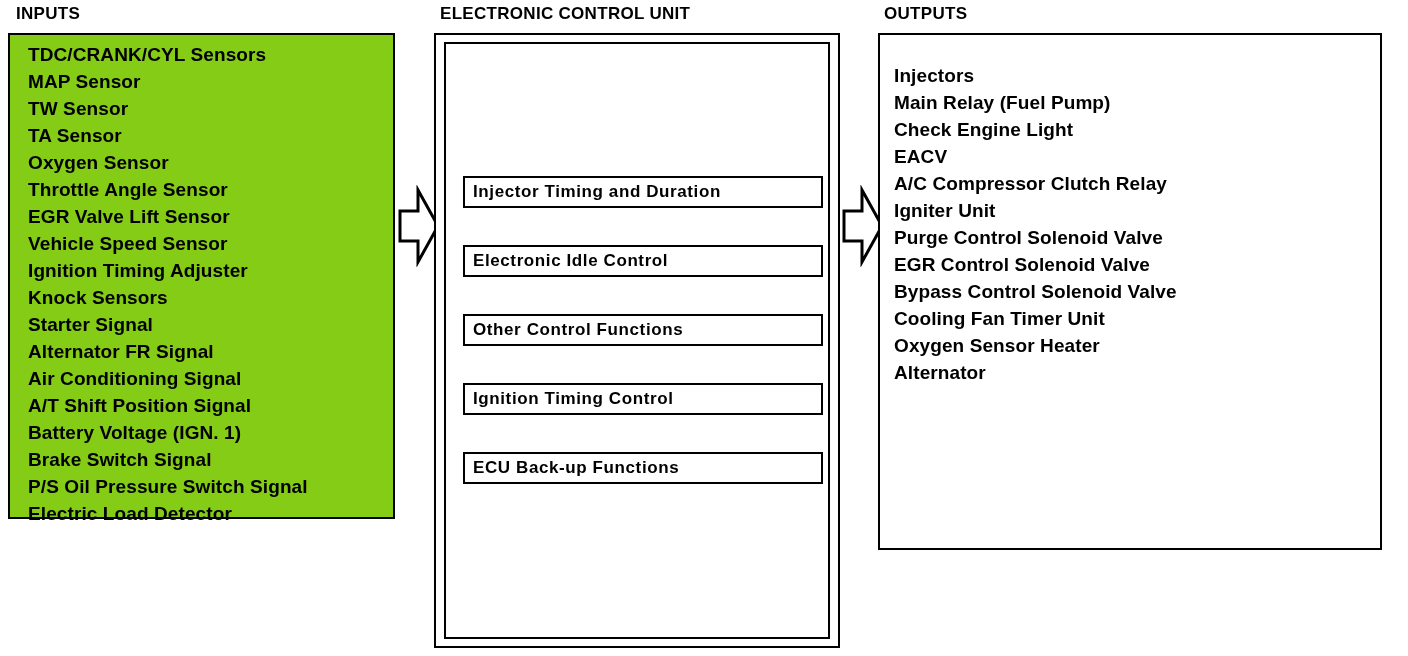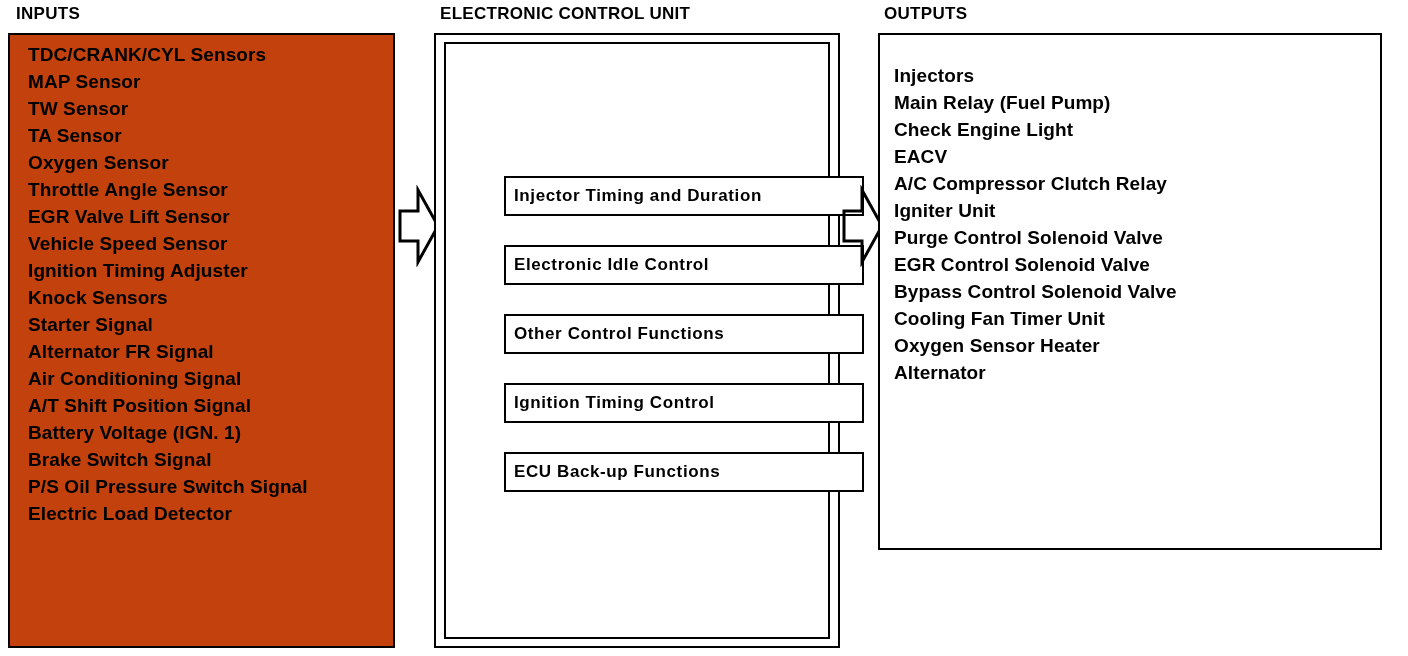--- a/index.html
+++ b/index.html
@@ -24,24 +24,24 @@
     line-height: 20px;
     white-space: nowrap;
   }
 
   
   #inputs-box {
     position: absolute;
     left: 8px;
     top: 33px;
     width: 387px;
-    height: 615px;
+    height: 486px;
     border: 2px solid #000;
     box-sizing: border-box;
-    background: #c2410c;
+    background: #84cc16;
   }
   #outputs-box {
     position: absolute;
     left: 878px;
     top: 33px;
     width: 504px;
     height: 517px;
     border: 2px solid #000;
     box-sizing: border-box;
     background: #fff;
@@ -78,27 +78,26 @@
     top: 7px;
     right: 8px;
     bottom: 7px;
     border: 2px solid #000;
     box-sizing: border-box;
   }
   .func-box {
     position: absolute;
     left: 17px;
     width: 360px;
-    height: 40px;
+    height: 32px;
     border: 2px solid #000;
     box-sizing: border-box;
     display: flex;
     align-items: center;
     background: #fff;
-    margin-left: 41px;
   }
   .func-label {
     font-size: 17px;
     font-weight: bold;
     letter-spacing: 0.6px;
     padding-left: 8px;
     white-space: nowrap;
   }
 
   

